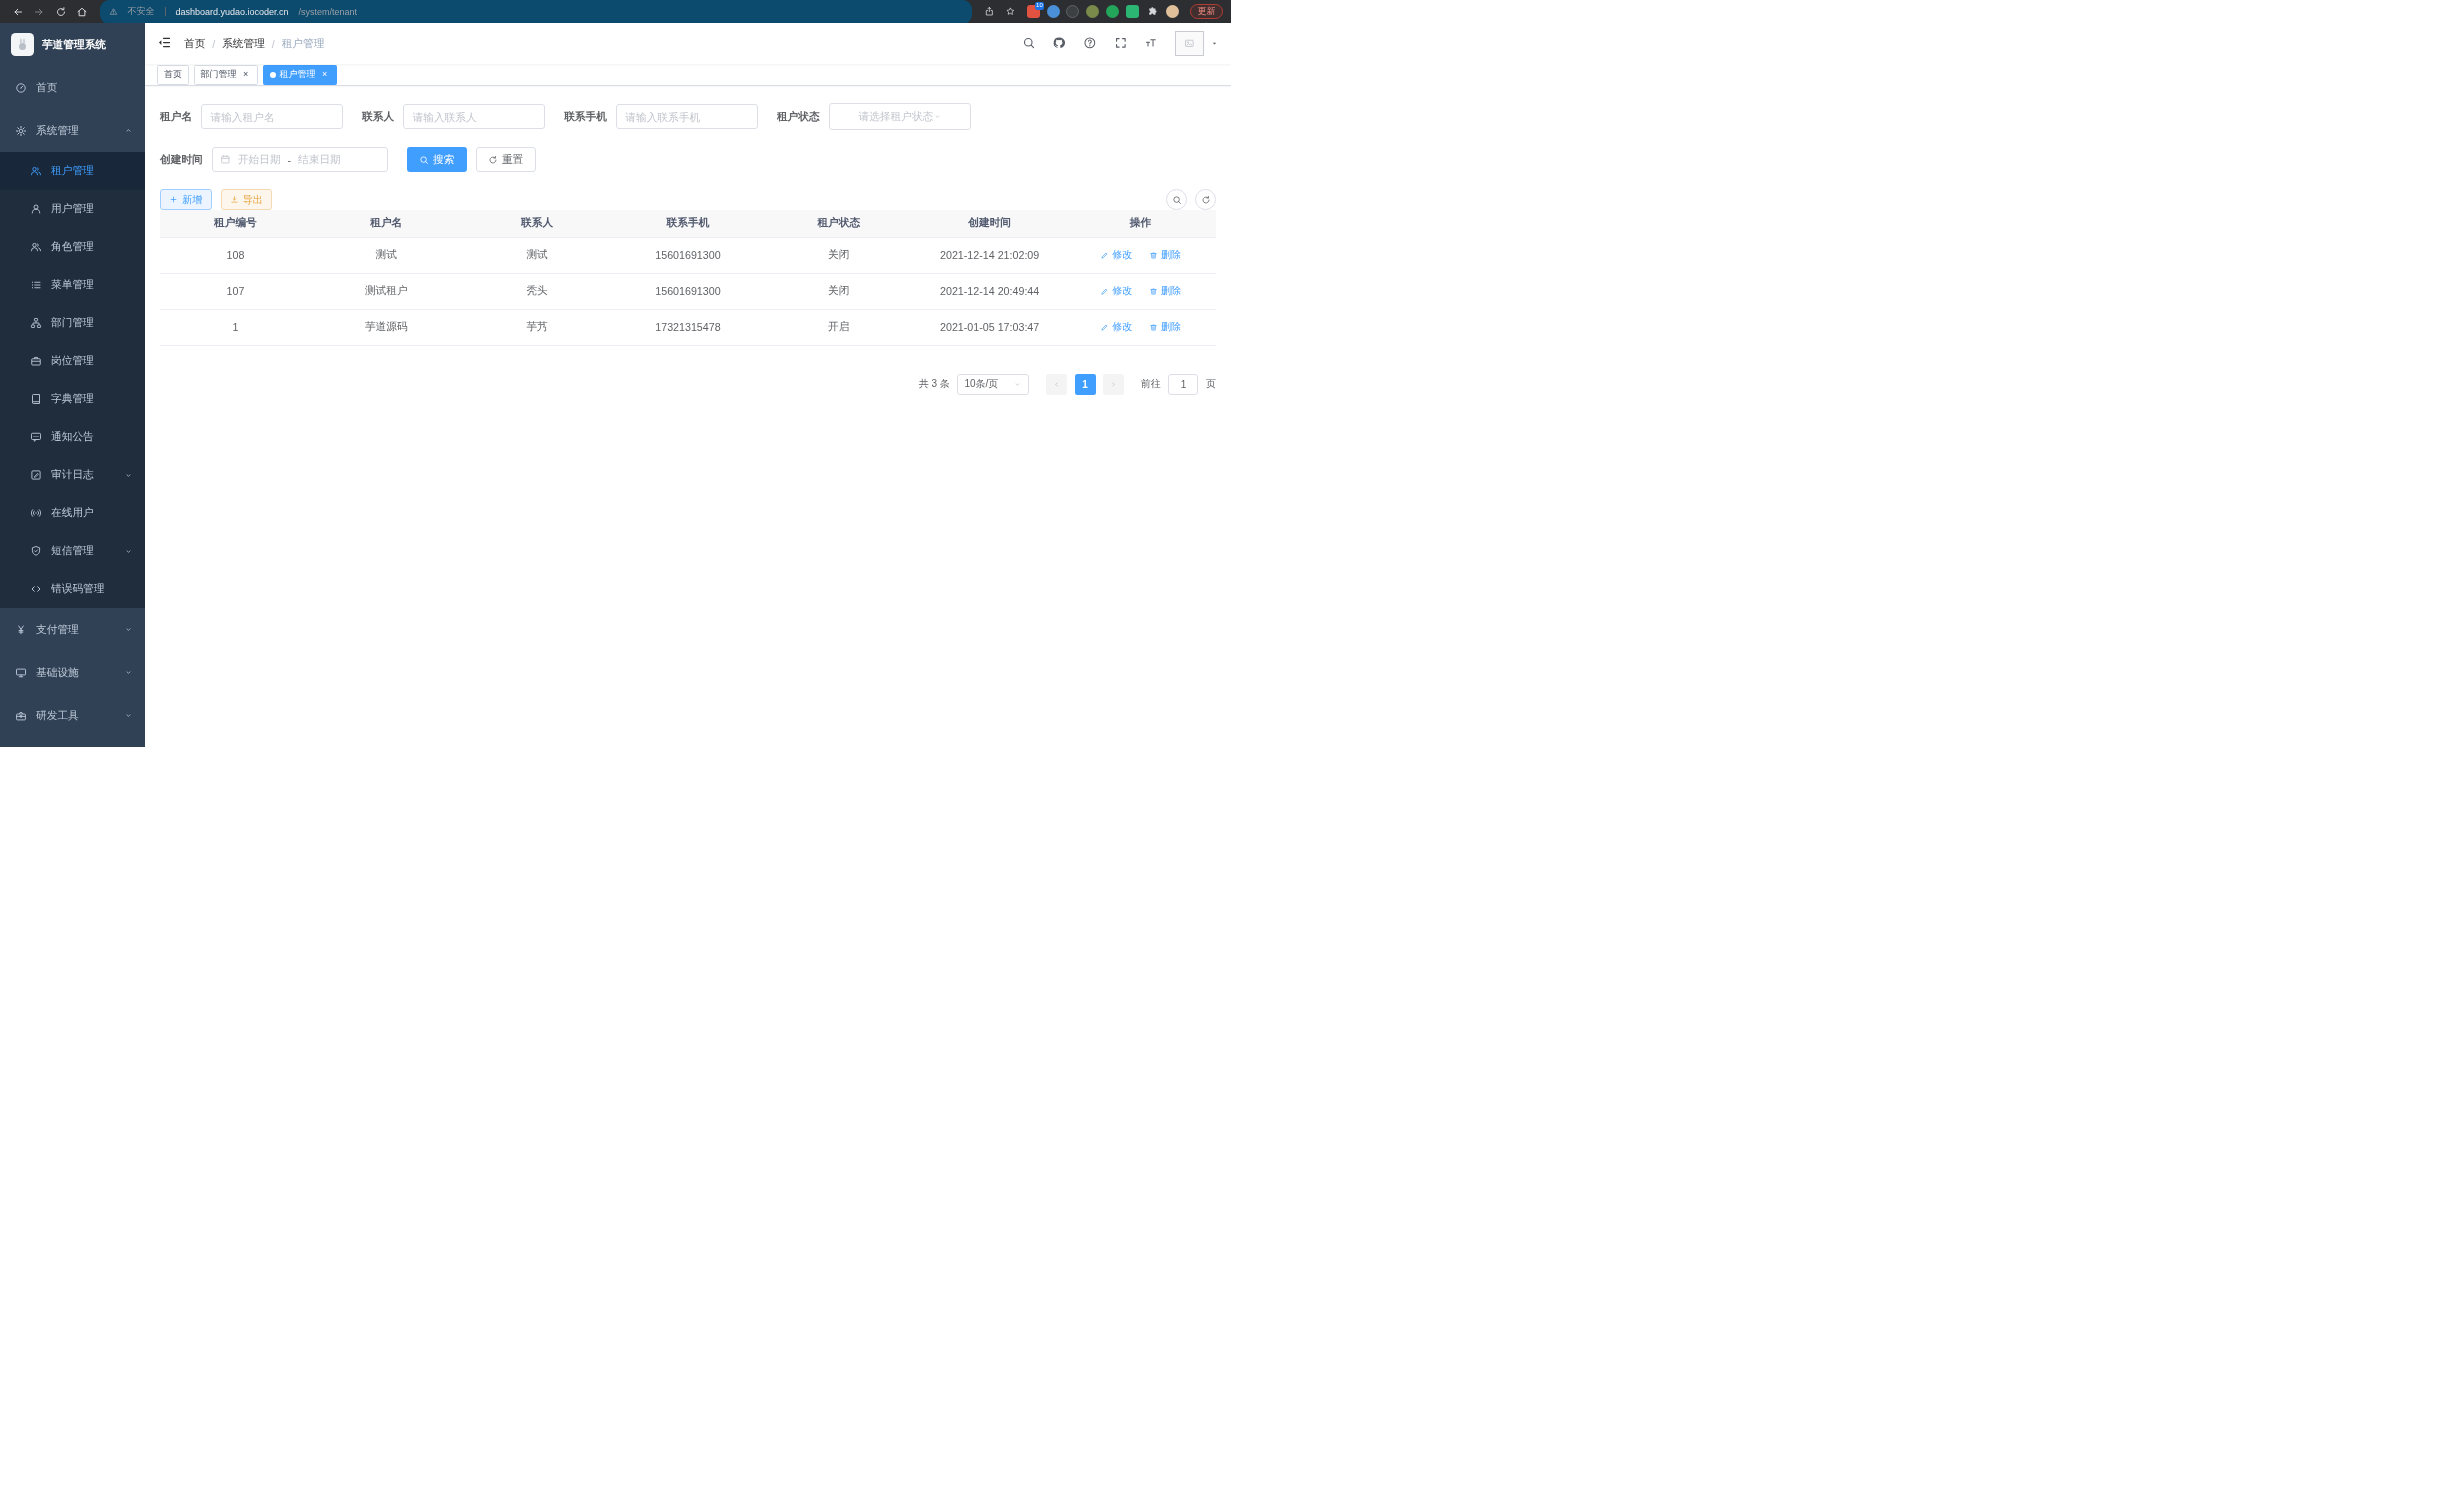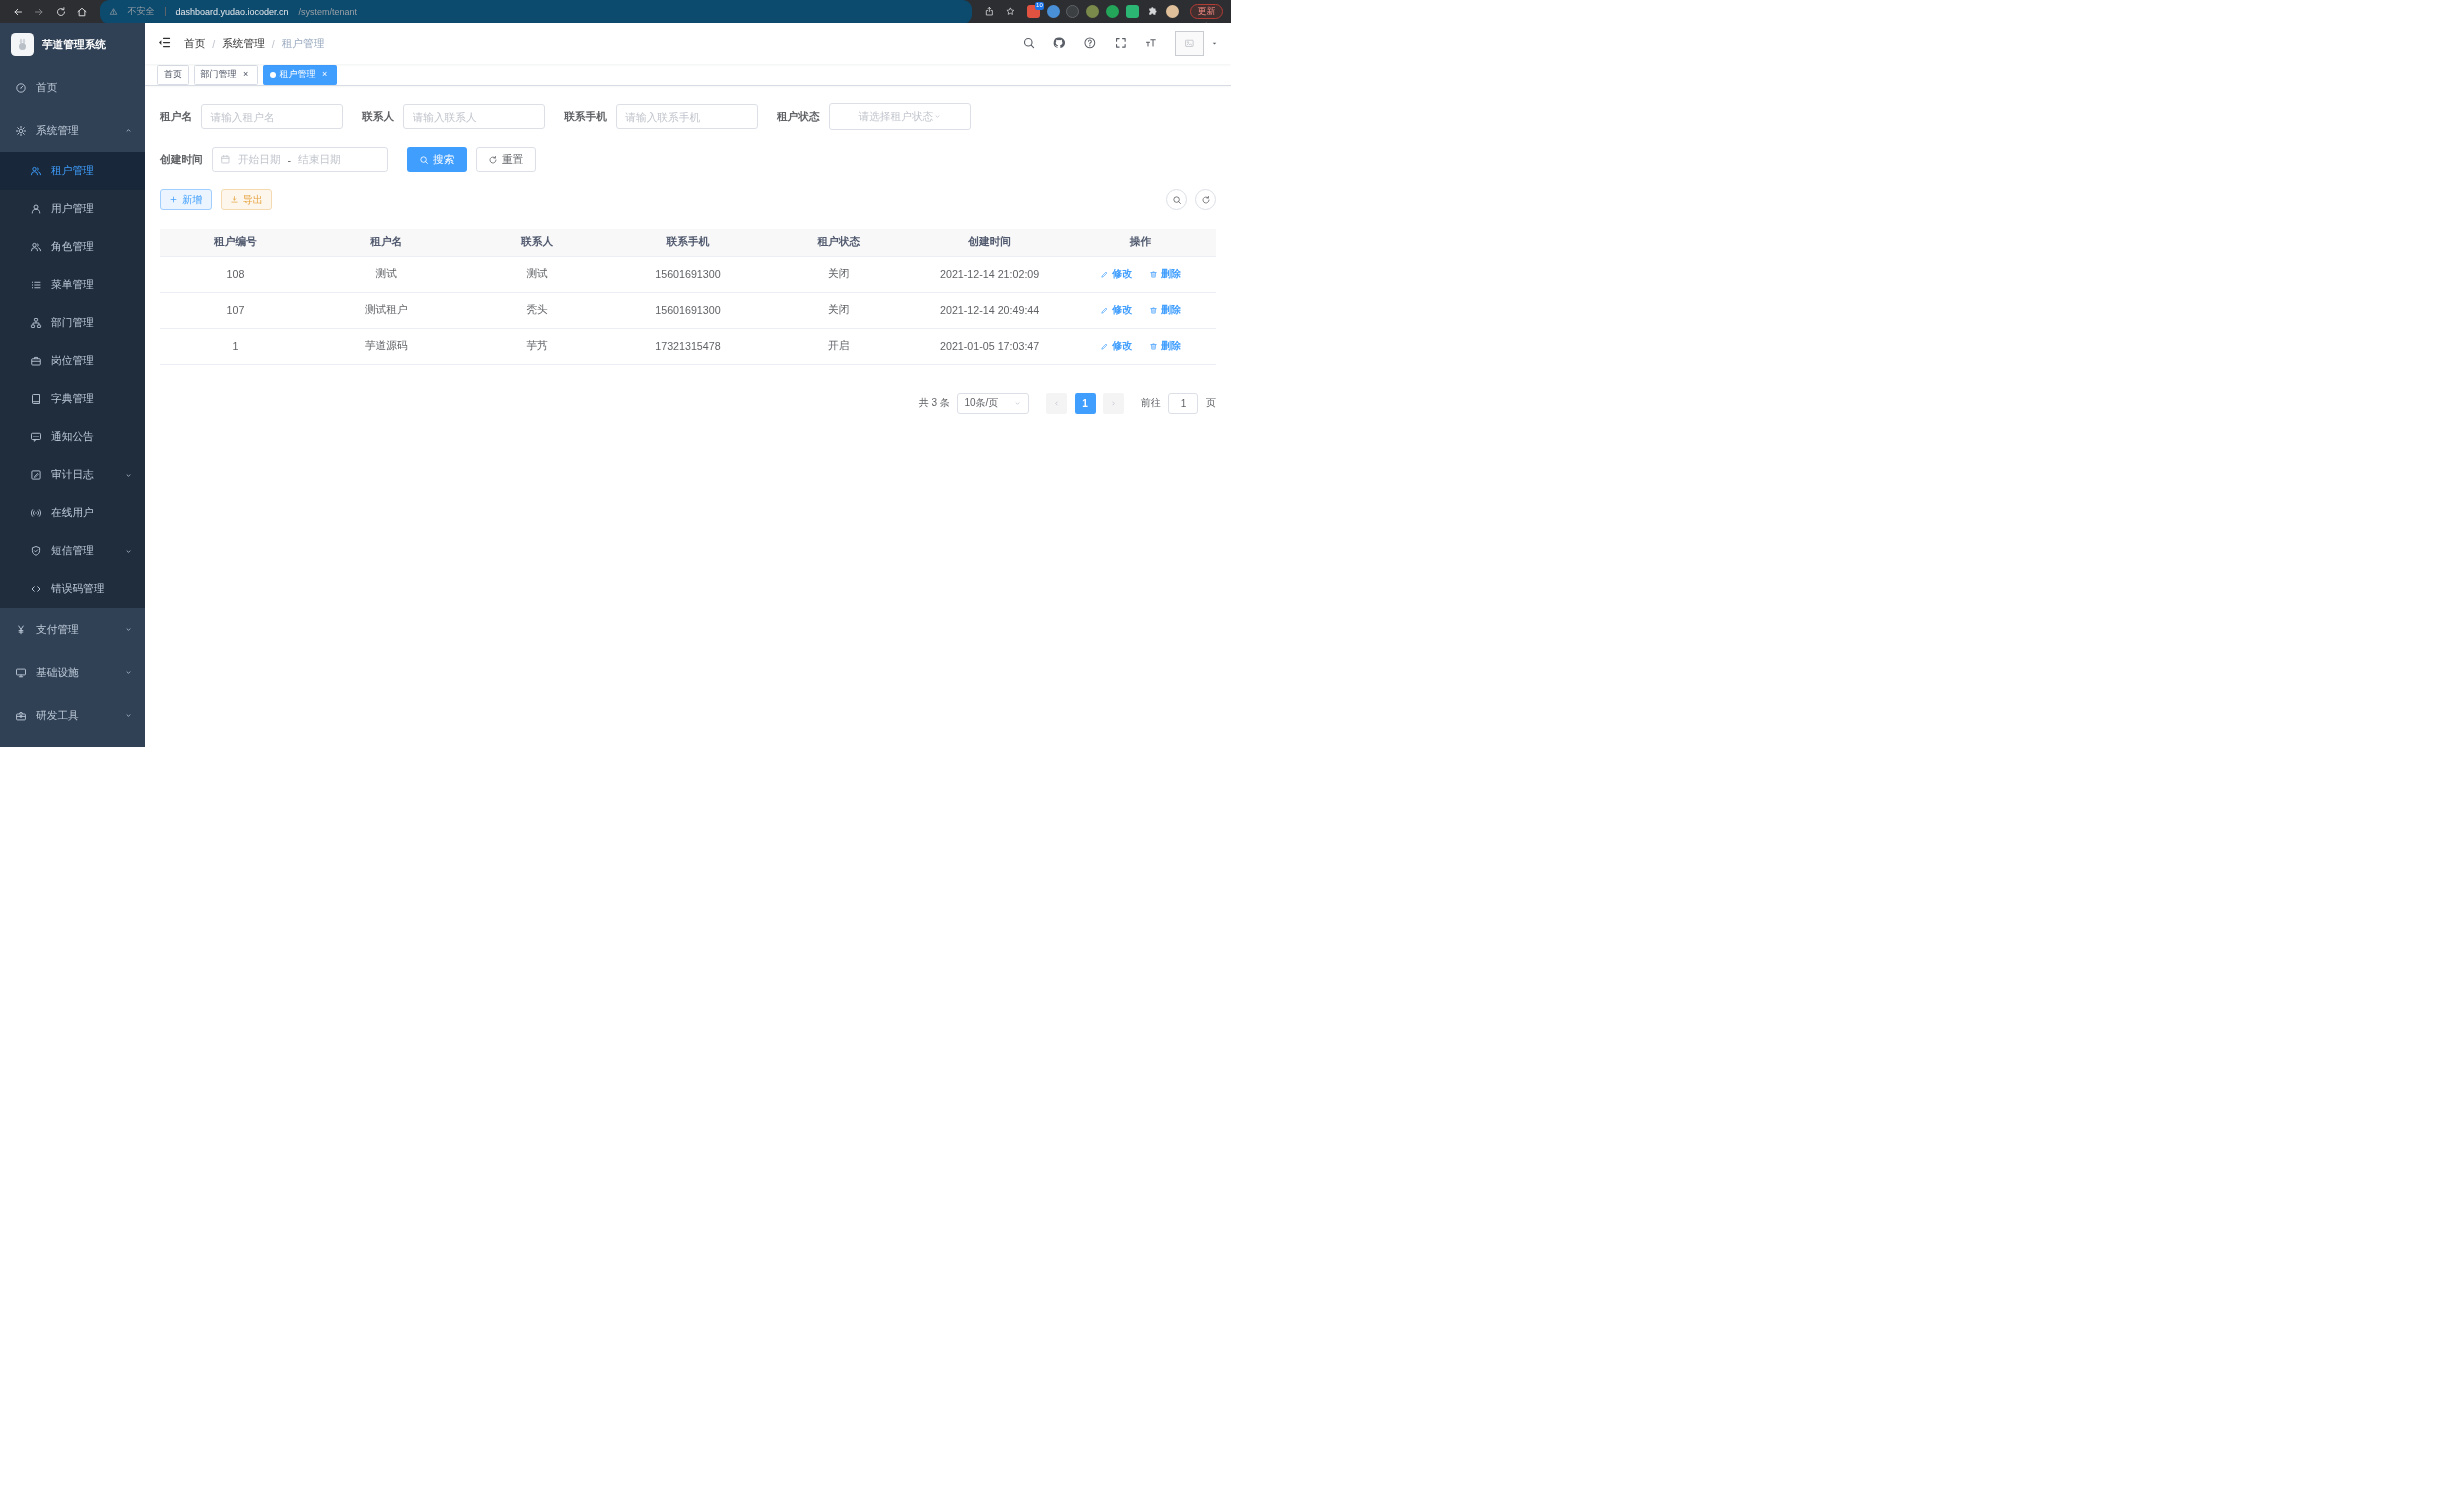--- a/index.html
+++ b/index.html
@@ -72,29 +72,29 @@
   .select .caret { color:#c0c4cc; }
   .daterange { width:176px; height:25px; border:0.8px solid #dcdfe6; border-radius:3px; display:flex; align-items:center; gap:6.9px; padding:0 7.6px; font-size:10.7px; color:#c0c4cc; cursor:pointer; background:#fff; }
   .dr-sep { color:#606266; }
   .btn { height:25px; display:inline-flex; align-items:center; gap:3.8px; padding:0 11.4px; border-radius:3px; border:0.8px solid transparent; font-size:10.7px; cursor:pointer; font-family:inherit; }
   .btn-primary { background:#409eff; color:#fff; }
   .btn-default { background:#fff; border-color:#dcdfe6; color:#606266; }
   .btn-sm { height:21px; font-size:10px; padding:0 8.4px; border-radius:3px; }
   .btn-plain-primary { background:#ecf5ff; border-color:#a0cfff; color:#409eff; }
   .btn-plain-warning { background:#fdf6ec; border-color:#f5dab1; color:#e6a23c; }
   .ml12 { margin-left:9px; }
-  .toolbar-row { display:flex; align-items:center; margin-bottom:19px; }
+  .toolbar-row { display:flex; align-items:center; margin-bottom:0; }
   .toolbar-right { margin-left:auto; display:flex; align-items:center; gap:7.6px; }
   .circle-btn { width:21px; height:21px; border-radius:50%; border:0.8px solid #dcdfe6; background:#fff; color:#606266; display:flex; align-items:center; justify-content:center; cursor:pointer; }
 
   
   table { width:100%; border-collapse:collapse; table-layout:fixed; }
   thead th { background:#f8f8f9; color:#515a6e; font-size:10.7px; font-weight:700; height:27px; text-align:center; border-bottom:0.8px solid #ebeef5;font-family:Liberation Serif, serif; }
   tbody td { height:36px; text-align:center; font-size:10.7px; color:#606266; border-bottom:0.8px solid #ebeef5; background:#fff; }
-  .op { display:inline-flex; align-items:center; gap:3px; color:#409eff; font-size:10px; cursor:pointer; margin:0 6.9px;font-weight:bold; }
+  .op { display:inline-flex; align-items:center; gap:3px; color:#409eff; font-size:10px; cursor:pointer; margin:0 6.9px; }
 
   
   .pagination { display:flex; align-items:center; justify-content:flex-end; gap:7.6px; margin-top:28px; font-size:10px; color:#606266; }
   .psize { width:72px; height:21px; border:0.8px solid #dcdfe6; border-radius:3px; display:flex; align-items:center; justify-content:space-between; padding:0 6px; cursor:pointer; background:#fff; }
   .psize .caret { color:#c0c4cc; }
   .pbtn { min-width:21px; height:21px; border-radius:2.3px; background:#f4f4f5; color:#c0c4cc; display:flex; align-items:center; justify-content:center; cursor:pointer; }
   .pbtn.active { background:#409eff; color:#fff; font-weight:700; cursor:default; }
   .goto-input { width:30px; height:21px; border:0.8px solid #dcdfe6; border-radius:3px; text-align:center; font-size:10px; color:#606266; outline:none; font-family:inherit; }
   .pg-gap { margin-left:9px; }
 </style>

